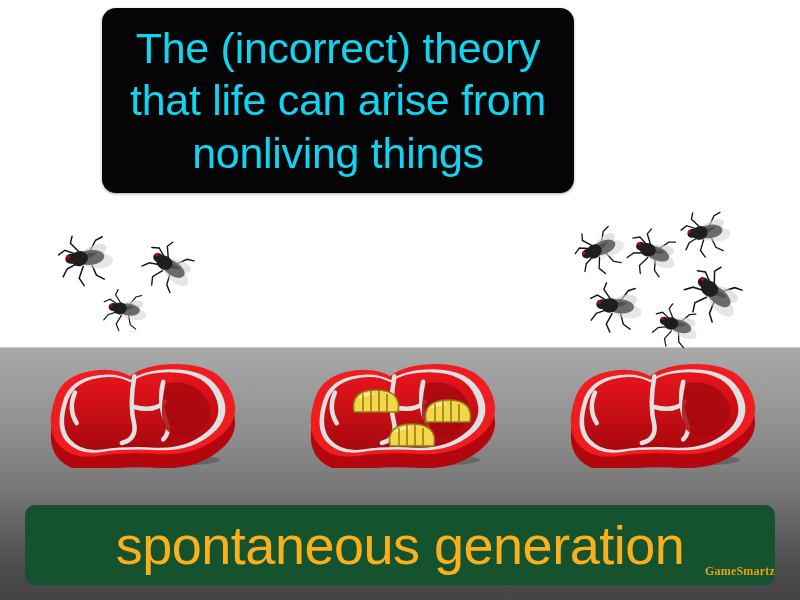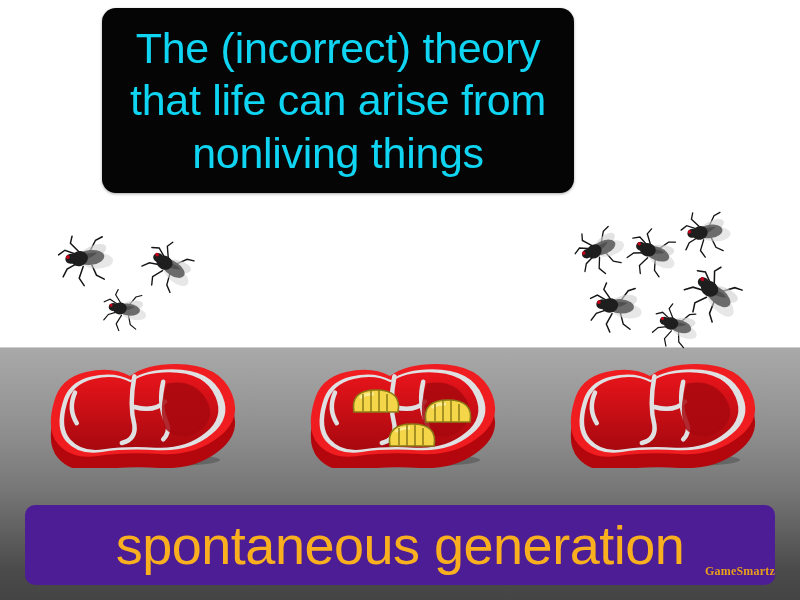--- a/index.html
+++ b/index.html
@@ -74,21 +74,21 @@
     font-family: "Liberation Sans", sans-serif;
   }
 
   
   .term-banner {
     position: absolute;
     left: 25px;
     top: 505px;
     width: 750px;
     height: 80px;
-    background: #4c1d95;
+    background: #14532d;
     border-radius: 10px;
     display: flex;
     align-items: center;
     justify-content: center;
   }
   .term-text {
     color: #fab01e;
     font-size: 54px;
     line-height: 1;
     letter-spacing: -0.5px;

